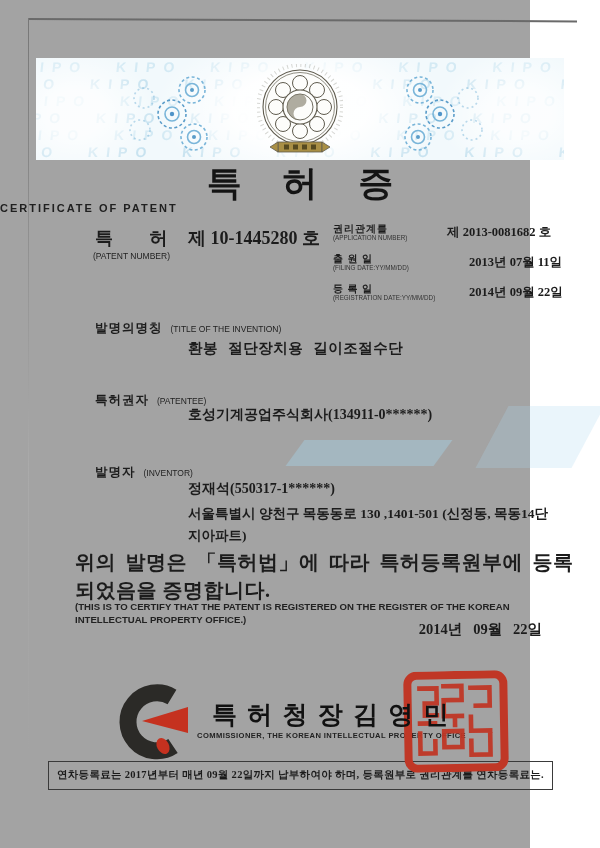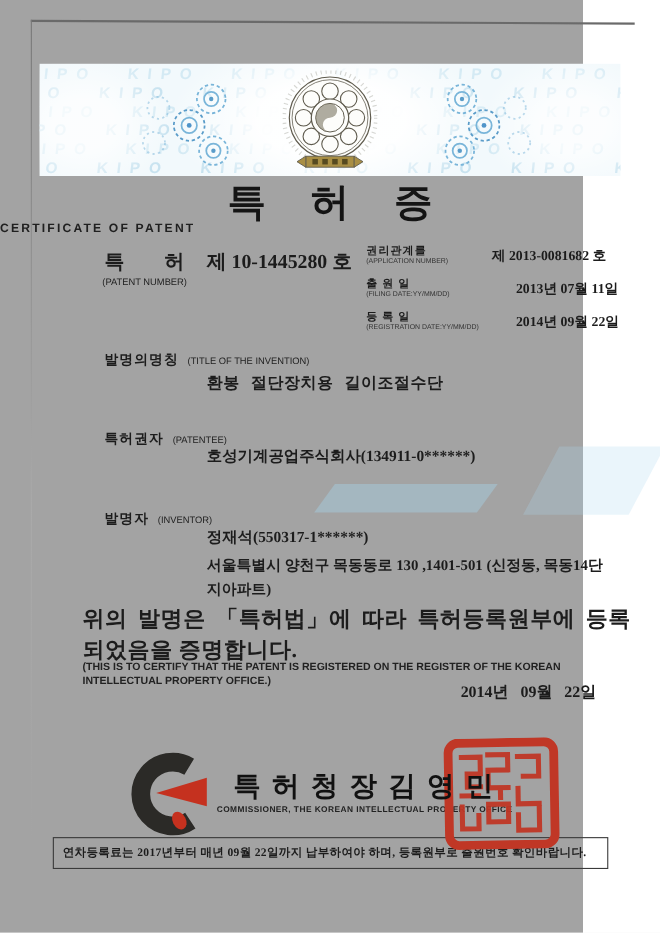--- a/index.html
+++ b/index.html
@@ -246,15 +246,15 @@
       <path d="M17 52 h15 M17 62 v20 h15 v-12"></path>
       <path d="M41 15 h18 v14 h-18 v16 h18"></path>
       <path d="M41 60 h18 v16 h-18 v-14"></path>
       <path d="M68 17 h19 v18 h-14"></path>
       <path d="M68 46 v14 h19"></path>
       <path d="M68 70 v14 h19 v-20"></path>
       <path d="M52 48 v6"></path>
     </g>
   </svg>
 
-  <div class="footnote">연차등록료는 2017년부터 매년 09월 22일까지 납부하여야 하며, 등록원부로 출원번호 확인바랍니다.</div>
+  <div class="footnote">연차등록료는 2017년부터 매년 09월 22일까지 납부하여야 하며, 등록원부로 권리관계를 연차등록료는.</div>
 
 </div>
 
 </body></html>

